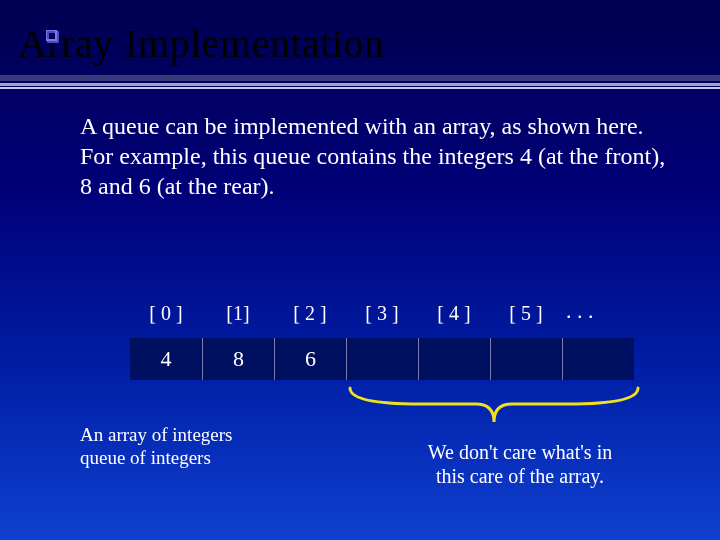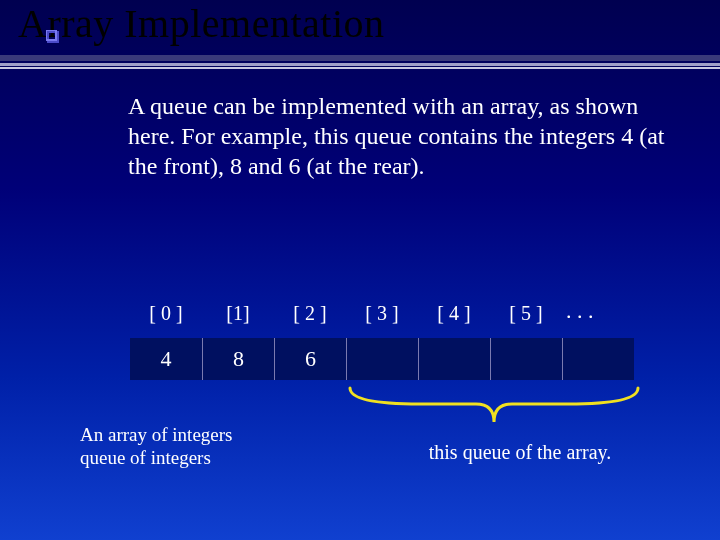--- a/index.html
+++ b/index.html
@@ -6,34 +6,33 @@
   html, body { width: 720px; height: 540px; overflow: hidden; }
   body {
     background: linear-gradient(180deg, #000050 0%, #000078 35%, #0020a8 70%, #1040d0 100%);
     font-family: Georgia, 'Times New Roman', serif;
     position: relative;
   }
   .title {
     color: #000;
     font-size: 40px;
     font-weight: normal;
-    padding: 0 0 8px 18px;
+    padding: 20px 0 8px 18px;
     letter-spacing: 0.5px;
   }
   .rule-group { position: relative; height: 14px; }
   .rule1 { height: 6px; background: #3a3a7a; width: 100%; }
   .rule2 { height: 3px; background: #a0a0c8; width: 100%; margin-top: 2px; }
   .rule3 { height: 2px; background: #c8c8e0; width: 100%; margin-top: 1px; }
   .body-text {
     color: #fff;
     font-size: 24px;
     line-height: 1.25;
     padding: 22px 40px 0 80px;
     position: relative;
-    margin-left: 48px;
   }
   .bullet {
     position: absolute;
     left: 46px;
     top: 30px;
     width: 14px;
     height: 14px;
   }
   .bullet svg { display: block; }
   .array-row {
@@ -146,14 +145,15 @@
     <path d="M 4 4 Q 4 20 74 20 L 130 20 Q 148 20 148 38 Q 148 20 166 20 L 222 20 Q 292 20 292 4" fill="none" stroke="#f0e020" stroke-width="3" stroke-linecap="round"></path>
   </svg>
 </div>
 
 <div class="caption-left">
   <div>An array of integers</div>
   <div>queue of integers</div>
 </div>
 
 <div class="caption-right">
-  <div>this queue of the array.</div>
+  <div>We don't care what's in</div>
+  <div>this care of the array.</div>
 </div>
 
 </body></html>

